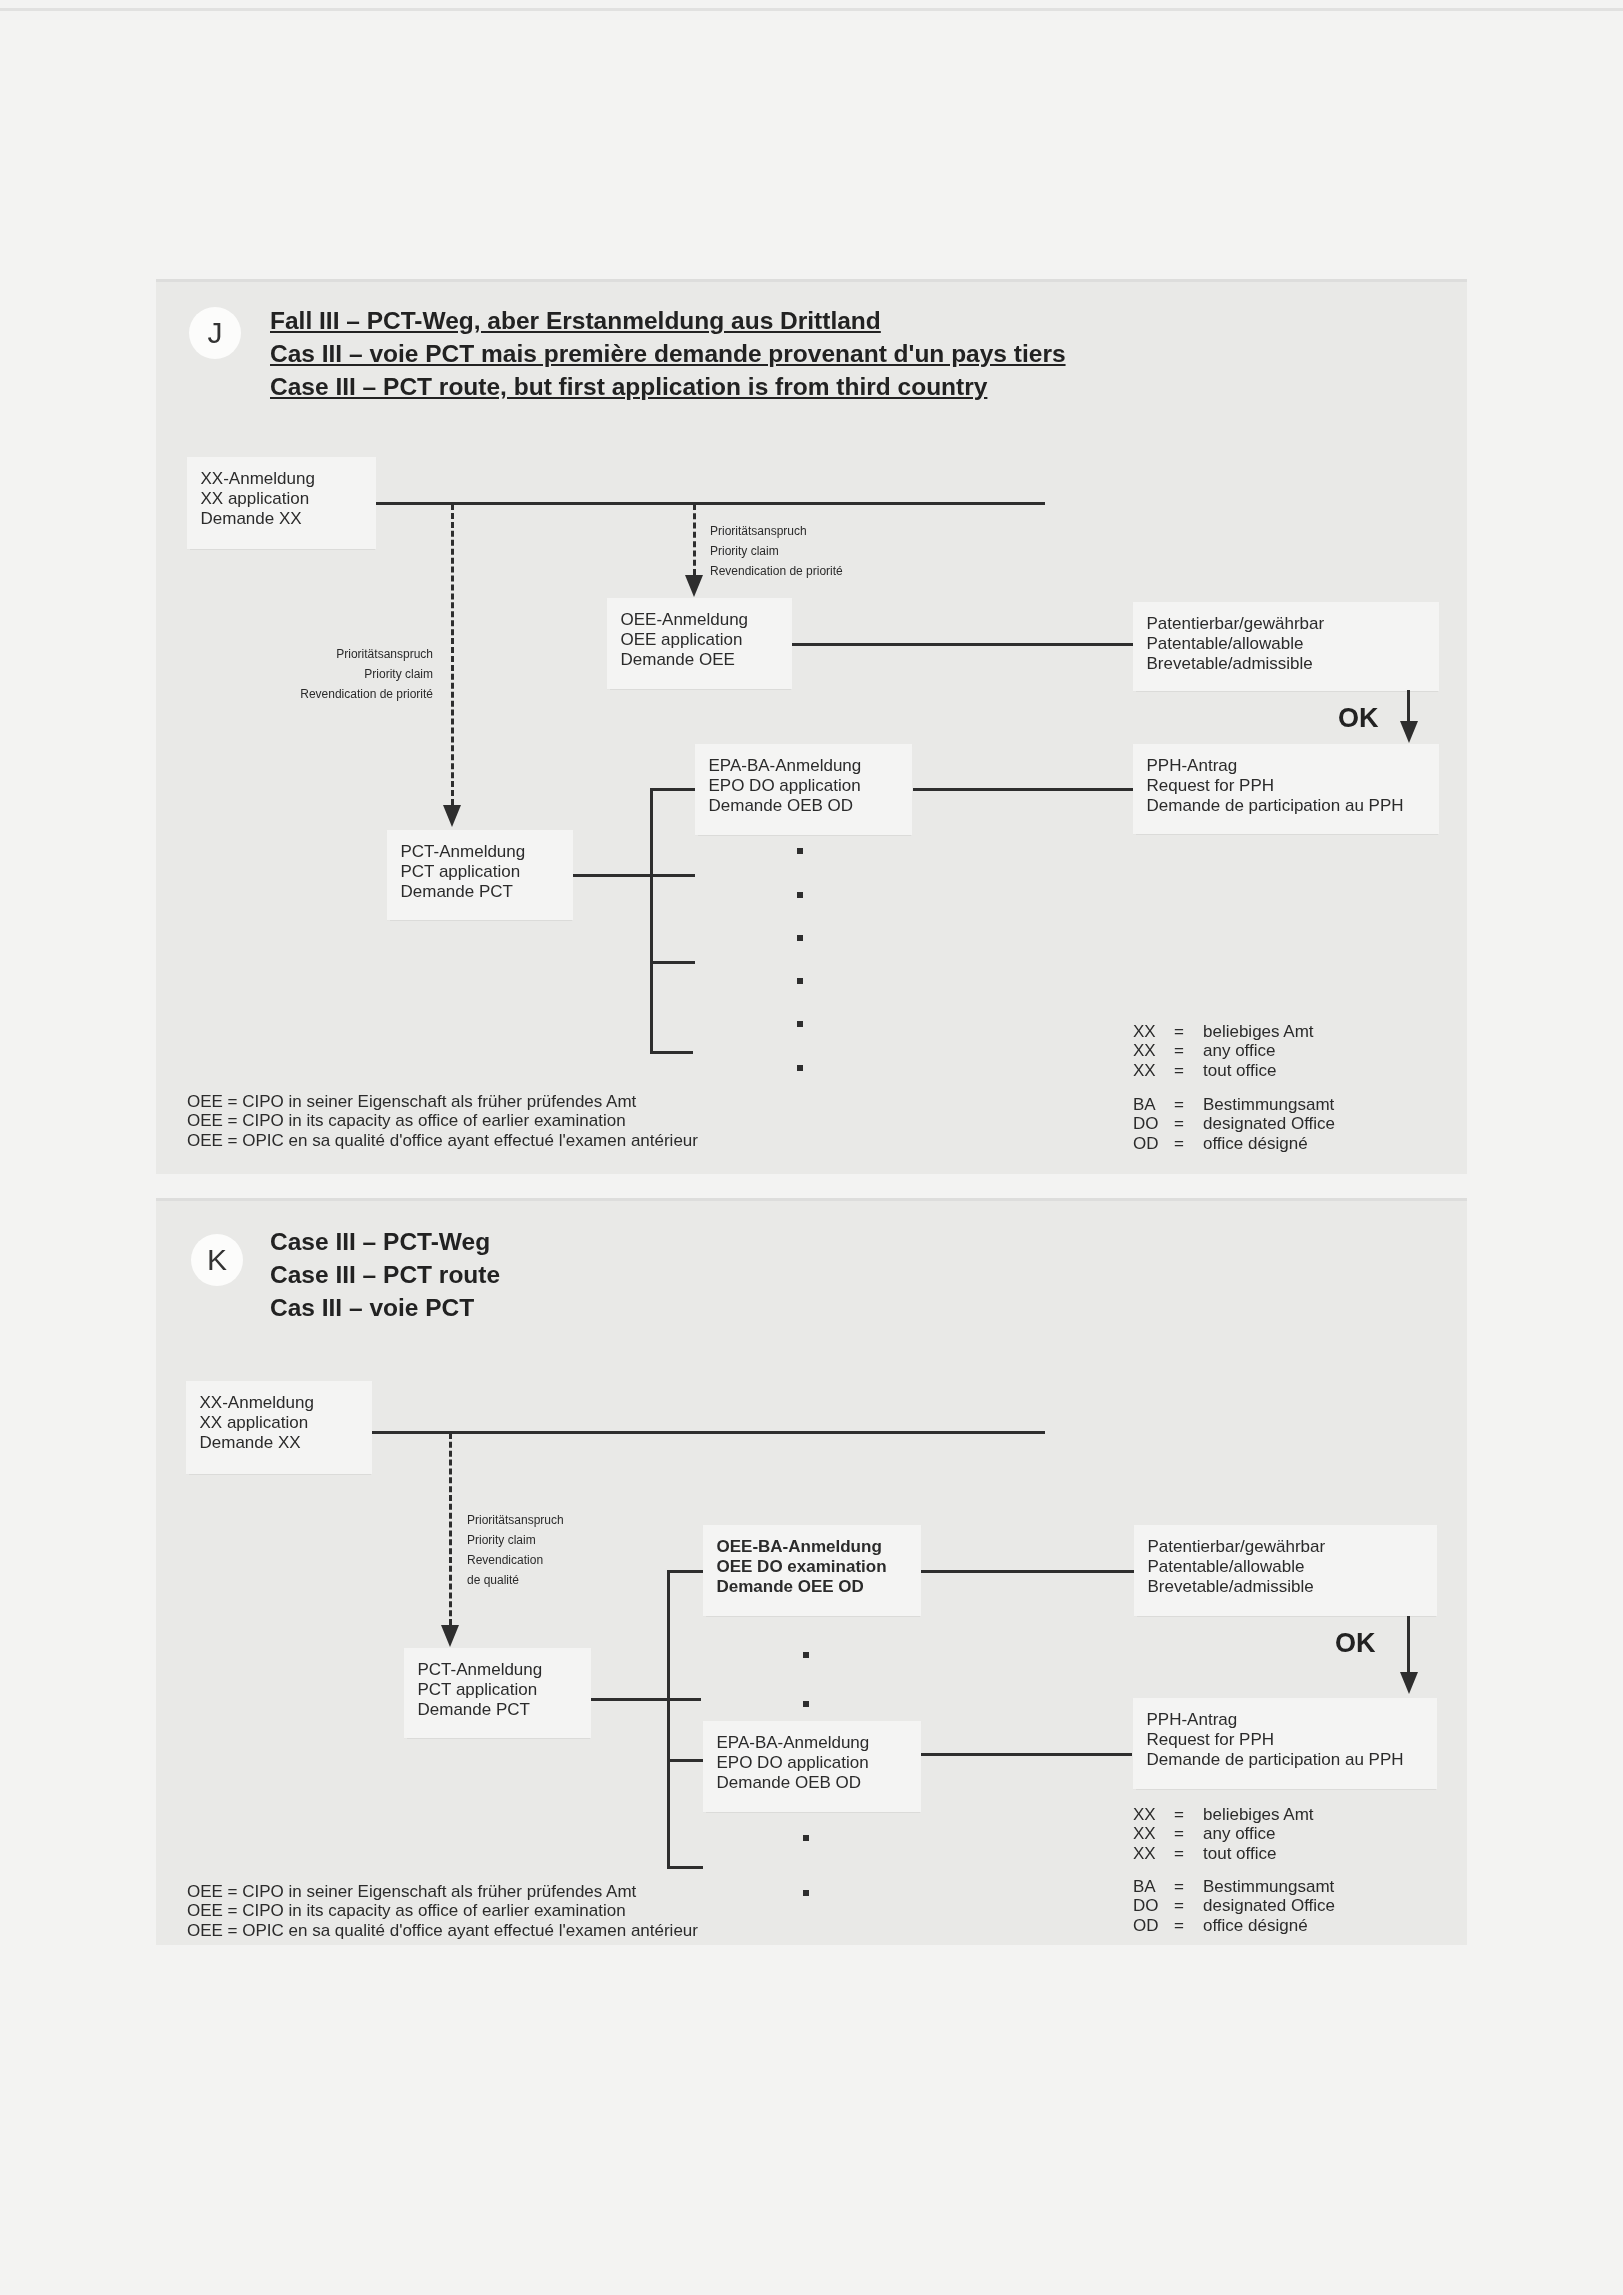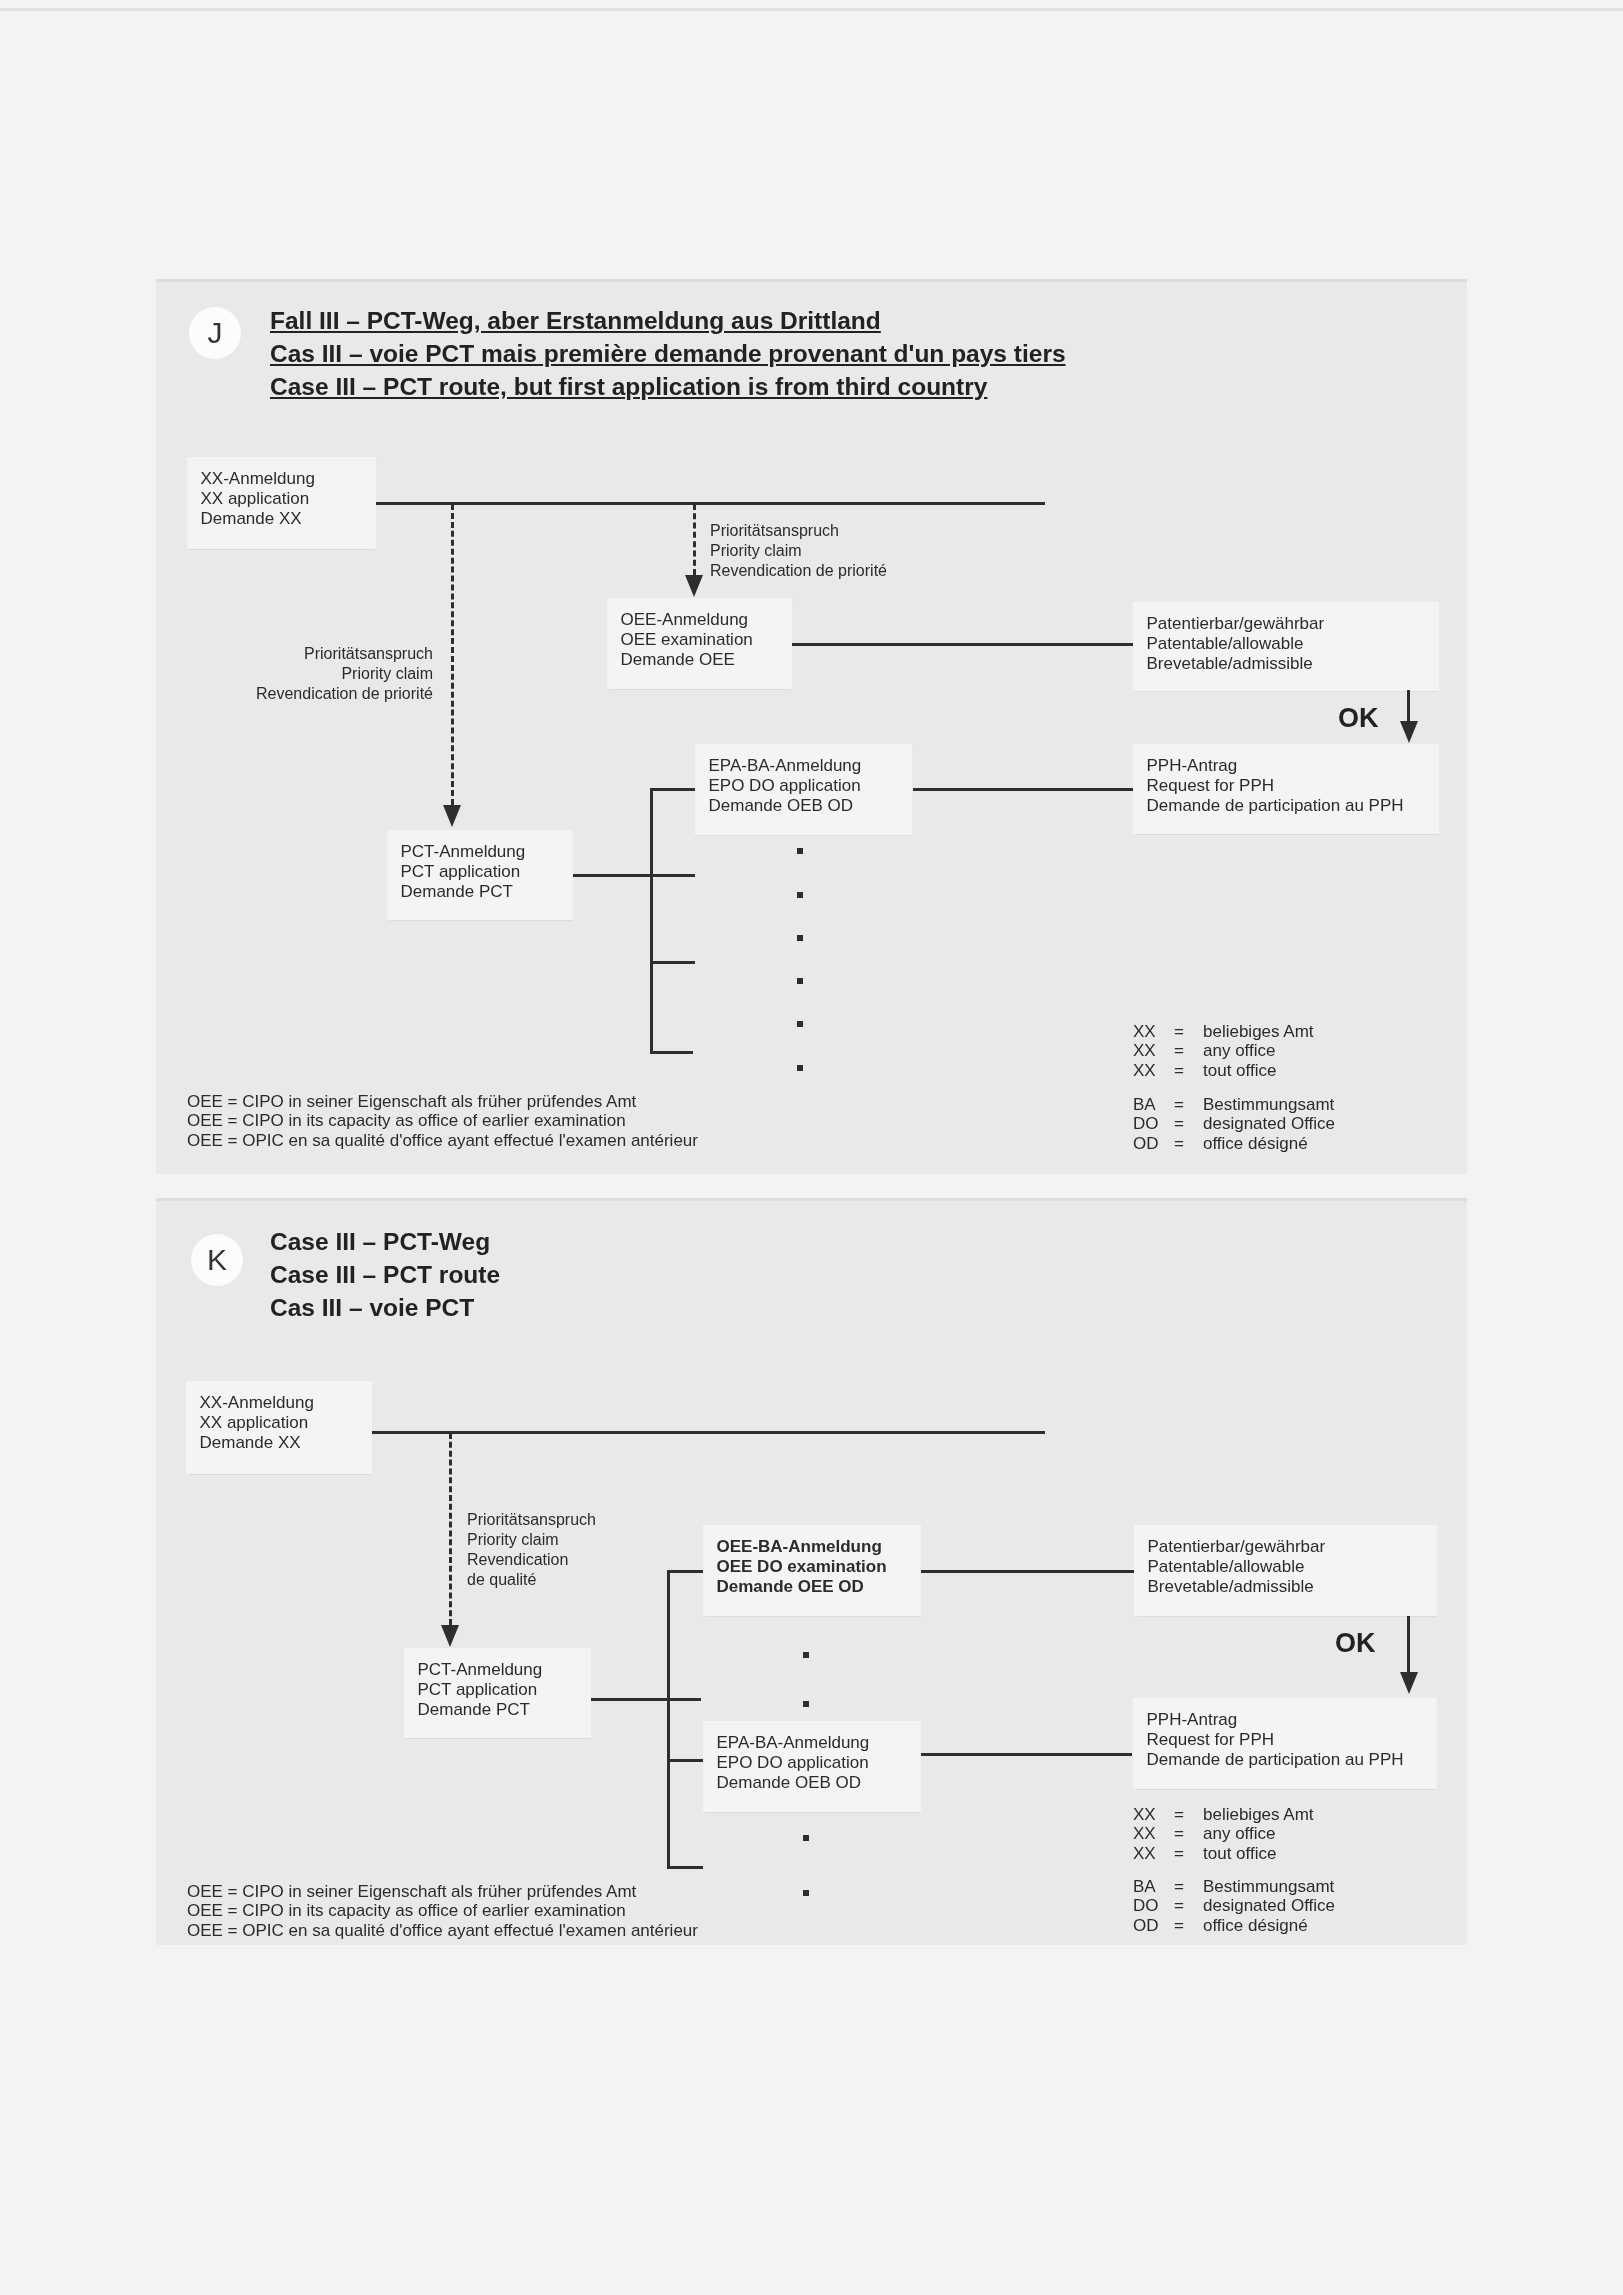--- a/index.html
+++ b/index.html
@@ -7,21 +7,21 @@
         font-family:"Liberation Sans", sans-serif;color:#2b2b2b;}
   .top-rule{position:absolute;top:7.6px;left:0;width:1623px;height:3.4px;background:#e1e1e0;}
   .panel{position:absolute;left:156px;width:1311px;background:#e9e9e7;border-top:3.4px solid #dddddc;}
   .panel-j{top:279px;height:892px;}
   .panel-k{top:1198px;height:744px;}
   .badge{position:absolute;width:52px;height:52px;border-radius:50%;background:#fcfcfb;
          display:flex;align-items:center;justify-content:center;font-size:30px;color:#333;}
   .title{position:absolute;font-size:24.5px;font-weight:bold;line-height:33px;color:#222;}
   .box{position:absolute;background:#f4f4f3;box-shadow:0 0.8px 0.8px rgba(0,0,0,0.06);
        padding:12px 0 0 13.5px;box-sizing:border-box;font-size:17px;line-height:20px;}
-  .label{position:absolute;font-size:16px;line-height:20px;}
+  .label{position:absolute;font-size:12px;line-height:20px;}
   .hline{position:absolute;height:2.5px;background:#2e2e2e;}
   .vline{position:absolute;width:2.5px;background:#2e2e2e;}
   .dash{position:absolute;width:0;border-left:3.4px dashed #2e2e2e;}
   .tri{position:absolute;width:0;height:0;border-left:9.3px solid transparent;
        border-right:9.3px solid transparent;border-top:22px solid #2e2e2e;}
   .dot{position:absolute;width:6px;height:6px;background:#2e2e2e;}
   .ok{position:absolute;font-size:27px;font-weight:bold;color:#222;}
   .legend{position:absolute;font-size:17px;line-height:19.4px;}
   .lrow{display:flex;}
   .lrow .abbr{width:41px;display:inline-block;}
@@ -56,21 +56,21 @@
     <div class="dash" style="left:537px;top:222px;height:71px;"></div>
     <div class="tri" style="left:529px;top:293px;"></div>
     <div class="label" style="left:554px;top:239px;">
       <div>Prioritätsanspruch</div>
       <div>Priority claim</div>
       <div>Revendication de priorité</div>
     </div>
 
     <div class="box" style="left:451px;top:316px;width:185px;height:91px;">
       <div>OEE-Anmeldung</div>
-      <div>OEE examination</div>
+      <div>OEE application</div>
       <div>Demande OEE</div>
     </div>
 
     <div class="hline" style="left:636px;top:361px;width:341px;"></div>
 
     <div class="box" style="left:977px;top:320px;width:306px;height:89px;">
       <div>Patentierbar/gewährbar</div>
       <div>Patentable/allowable</div>
       <div>Brevetable/admissible</div>
     </div>

